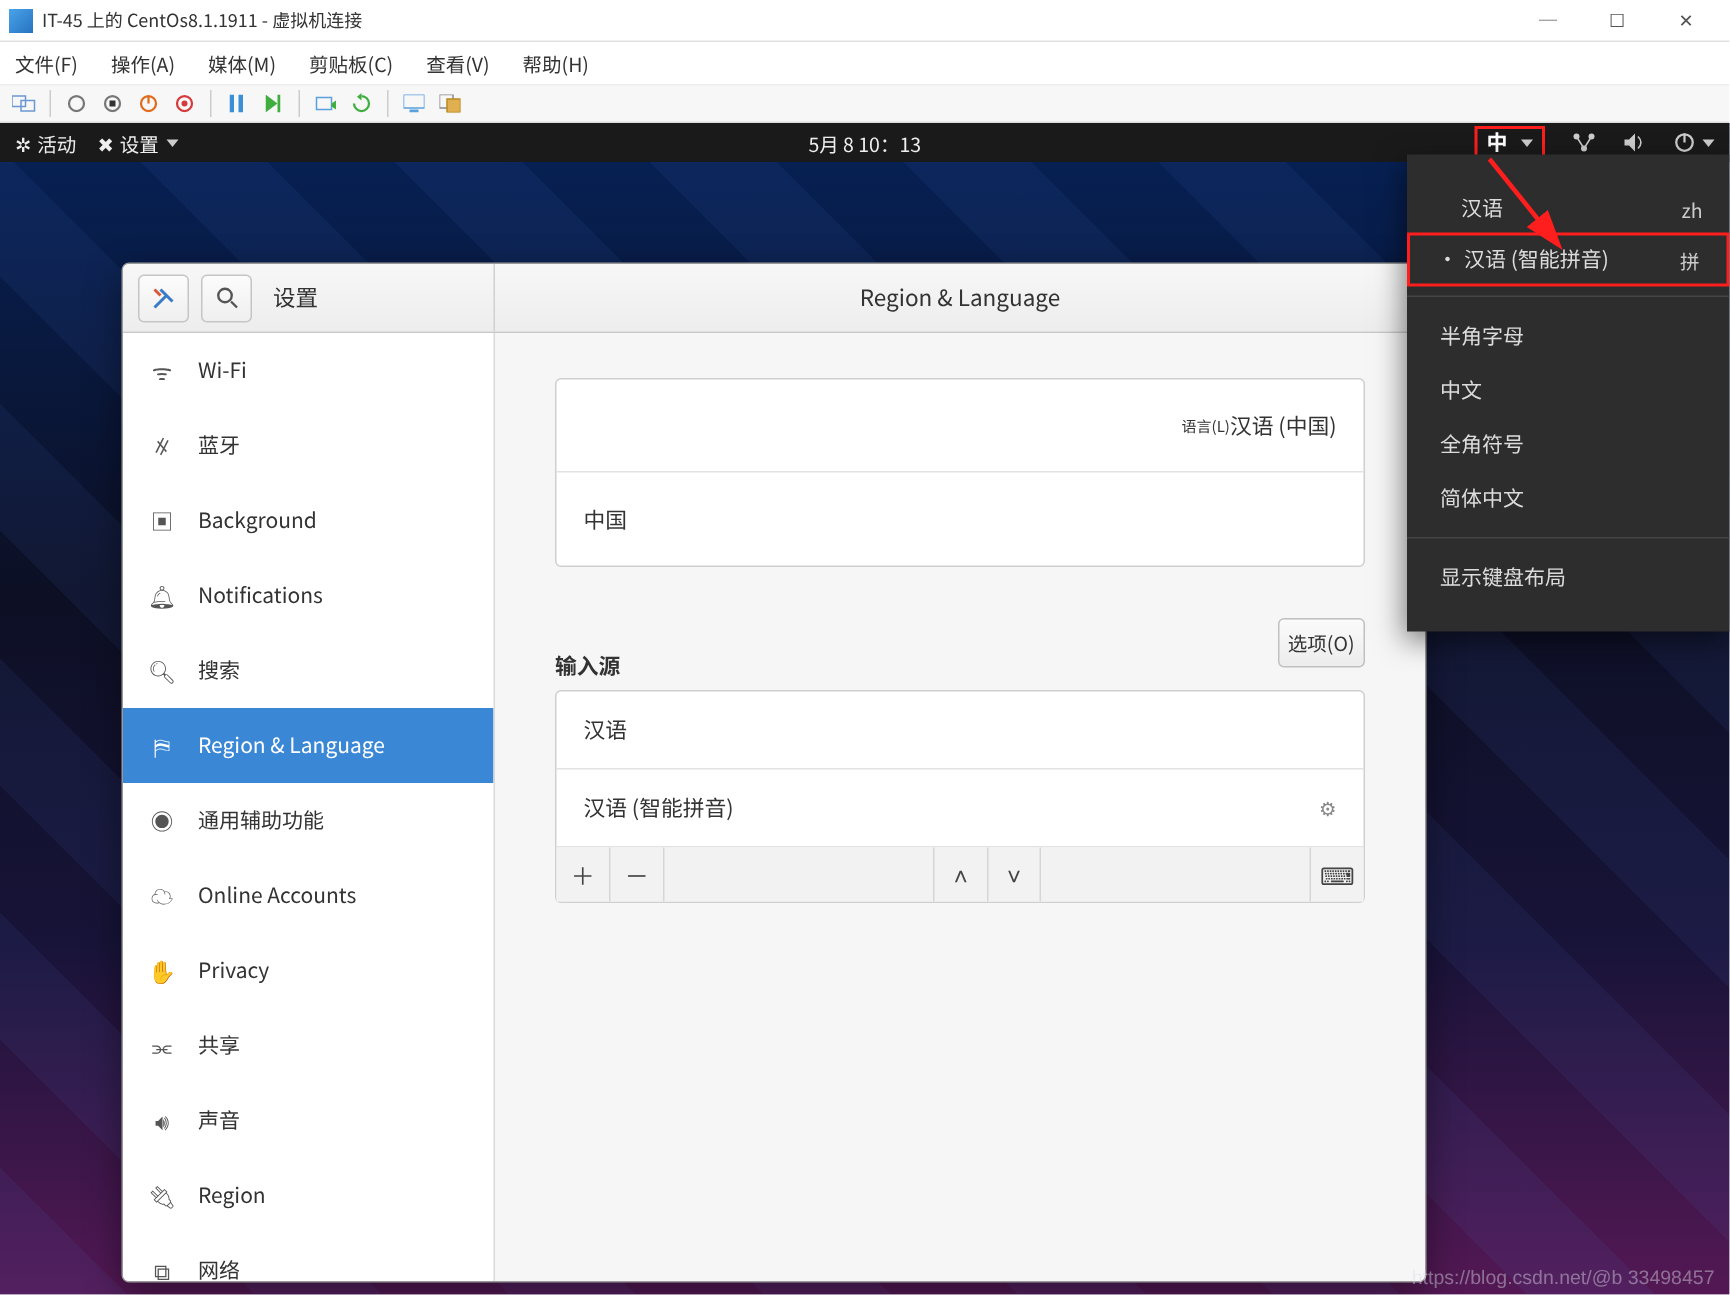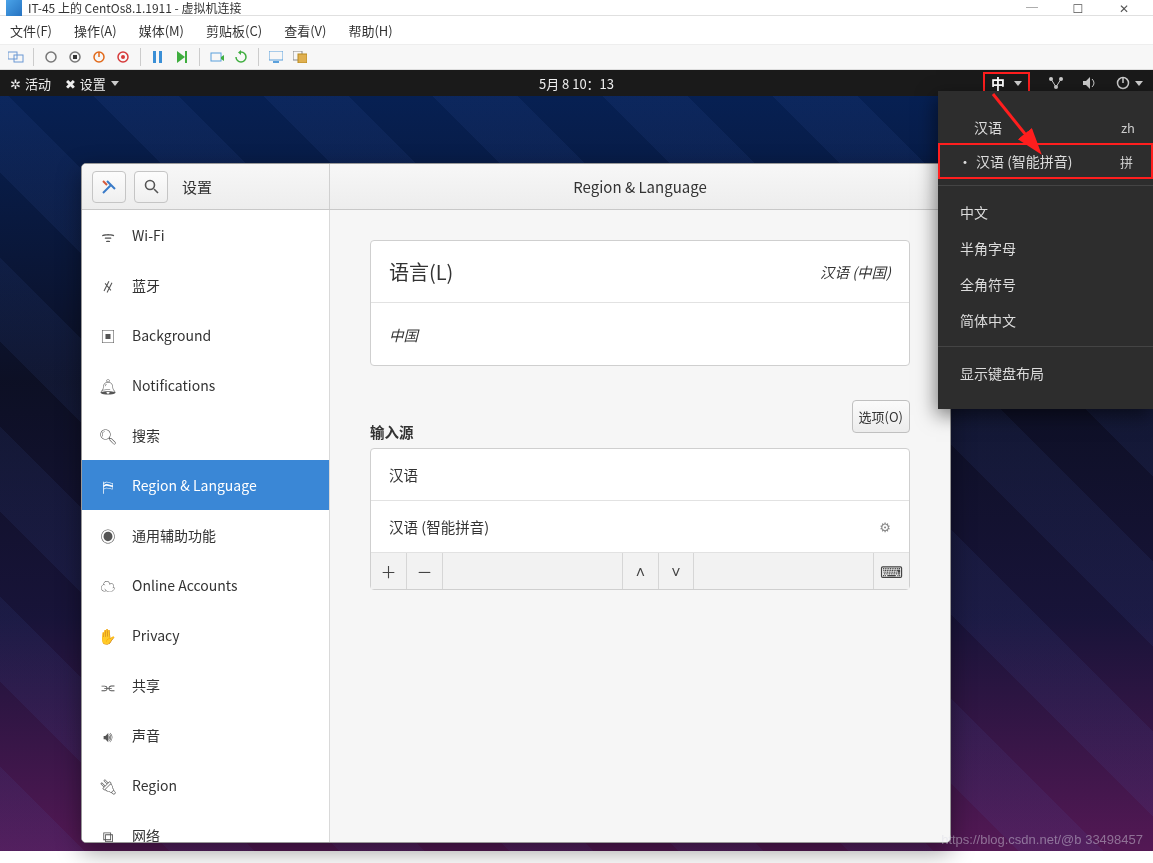--- a/index.html
+++ b/index.html
@@ -1,19 +1,19 @@
 <!DOCTYPE html>
 <html><head>
 <meta charset="utf-8">
 <style>
 * { box-sizing: border-box; margin: 0; padding: 0; font-family: "Microsoft YaHei", "Noto Sans CJK SC", sans-serif; }
 body { width: 1153px; height: 863px; overflow: hidden; background: #fff; position: relative; }
 
 
-.host-titlebar { height: 16px; background: #fff; border-bottom: 1px solid #e0e0e0; display: flex; align-items: center; padding: 0 6px; font-size: 12px; color: #333; }
+.host-titlebar { height: 28px; background: #fff; border-bottom: 1px solid #e0e0e0; display: flex; align-items: center; padding: 0 6px; font-size: 12px; color: #333; }
 .host-titlebar .vm-icon { width: 16px; height: 16px; background: linear-gradient(135deg,#4aa3e8,#2673c1); margin-right: 6px; }
 .host-titlebar .spacer { flex: 1; }
 .host-titlebar .winbtn { width: 46px; height: 28px; display: flex; align-items: center; justify-content: center; color: #555; }
 .host-menubar { height: 28px; background: #fff; display: flex; align-items: center; padding: 0 10px; font-size: 13px; color: #333; gap: 22px; }
 .host-toolbar { height: 26px; background: #f7f7f7; border-top: 1px solid #eee; border-bottom: 1px solid #ddd; display: flex; align-items: center; padding: 0 6px; gap: 4px; }
 .tbsep { width: 1px; height: 18px; background: #ccc; margin: 0 3px; }
 .tbtn { width: 20px; height: 20px; display: flex; align-items: center; justify-content: center; font-size: 11px; border-radius: 2px; }
 .tbtn svg { display:block; }
 
 
@@ -45,22 +45,22 @@
 .sidebar { width: 248px; background:#fff; border-right:1px solid #d9d9d9; overflow:hidden; }
 .sidebar-item { height:50px; display:flex; align-items:center; padding:0 16px; gap:14px; font-size:14px; color:#333; }
 .sidebar-item .sicon { width:20px; text-align:center; color:#555; font-size:15px; }
 .sidebar-item.active { background:#3a87d6; color:#fff; }
 .sidebar-item.active .sicon { color:#fff; }
 
 .panel { flex:1; background:#f6f6f6; padding: 30px 0 0 0; overflow:hidden; }
 .section-box { margin: 0 40px 24px 40px; border:1px solid #cfcfcf; border-radius:4px; background:#fff; }
 .row { height:62px; display:flex; align-items:center; padding:0 18px; border-bottom:1px solid #e2e2e2; }
 .row:last-child { border-bottom:none; }
-.row .rlabel { flex:1; font-size:20px; color:#333; }
-.row .rvalue { font-size:14.5px; color:#333;font-style:italic; }
+.row .rlabel { flex:1; font-size:10px; color:#333;text-align:right; }
+.row .rvalue { font-size:14.5px; color:#333; }
 
 .inputsrc-header { display:flex; align-items:center; margin: 0 40px 6px 40px; }
 .inputsrc-header .il { font-size:14.5px; font-weight:bold; color:#333; flex:1;margin-top:31px; }
 .option-btn { border:1px solid #c0c0c0; border-radius:4px; background:linear-gradient(#fbfbfb,#ececec); padding:6px 6px; font-size:13px; color:#333; }
 
 .inputsrc-box { margin:0 40px; border:1px solid #cfcfcf; border-radius:4px; background:#fff; }
 .src-row { height:52px; display:flex; align-items:center; padding:0 18px; border-bottom:1px solid #e2e2e2; font-size:14.5px; color:#333; }
 .src-row .gear { margin-left:auto; color:#888; font-size:13px; }
 .src-toolbar { height:36px; display:flex; align-items:stretch; background:#f2f2f2; }
 .sq-btn { width:36px; border-right:1px solid #d6d6d6; display:flex; align-items:center; justify-content:center; color:#444; font-size:16px; }
@@ -334,24 +334,24 @@
       <span class="name">汉语</span>
       <span class="tag">zh</span>
     </div>
     <div class="ime-row boxed">
       <span class="dot">·</span>
       <span class="name">汉语 (智能拼音)</span>
       <span class="tag">拼</span>
     </div>
     <div class="ime-sep"></div>
     <div class="ime-row">
+        <span class="name">半角字母</span>
+      </div>
+    <div class="ime-row">
         <span class="name">中文</span>
-      </div>
-    <div class="ime-row">
-        <span class="name">半角字母</span>
       </div>
     <div class="ime-row">
         <span class="name">全角符号</span>
       </div>
     <div class="ime-row">
         <span class="name">简体中文</span>
       </div>
     <div class="ime-sep"></div>
     <div class="ime-row">
         <span class="name">显示键盘布局</span>

